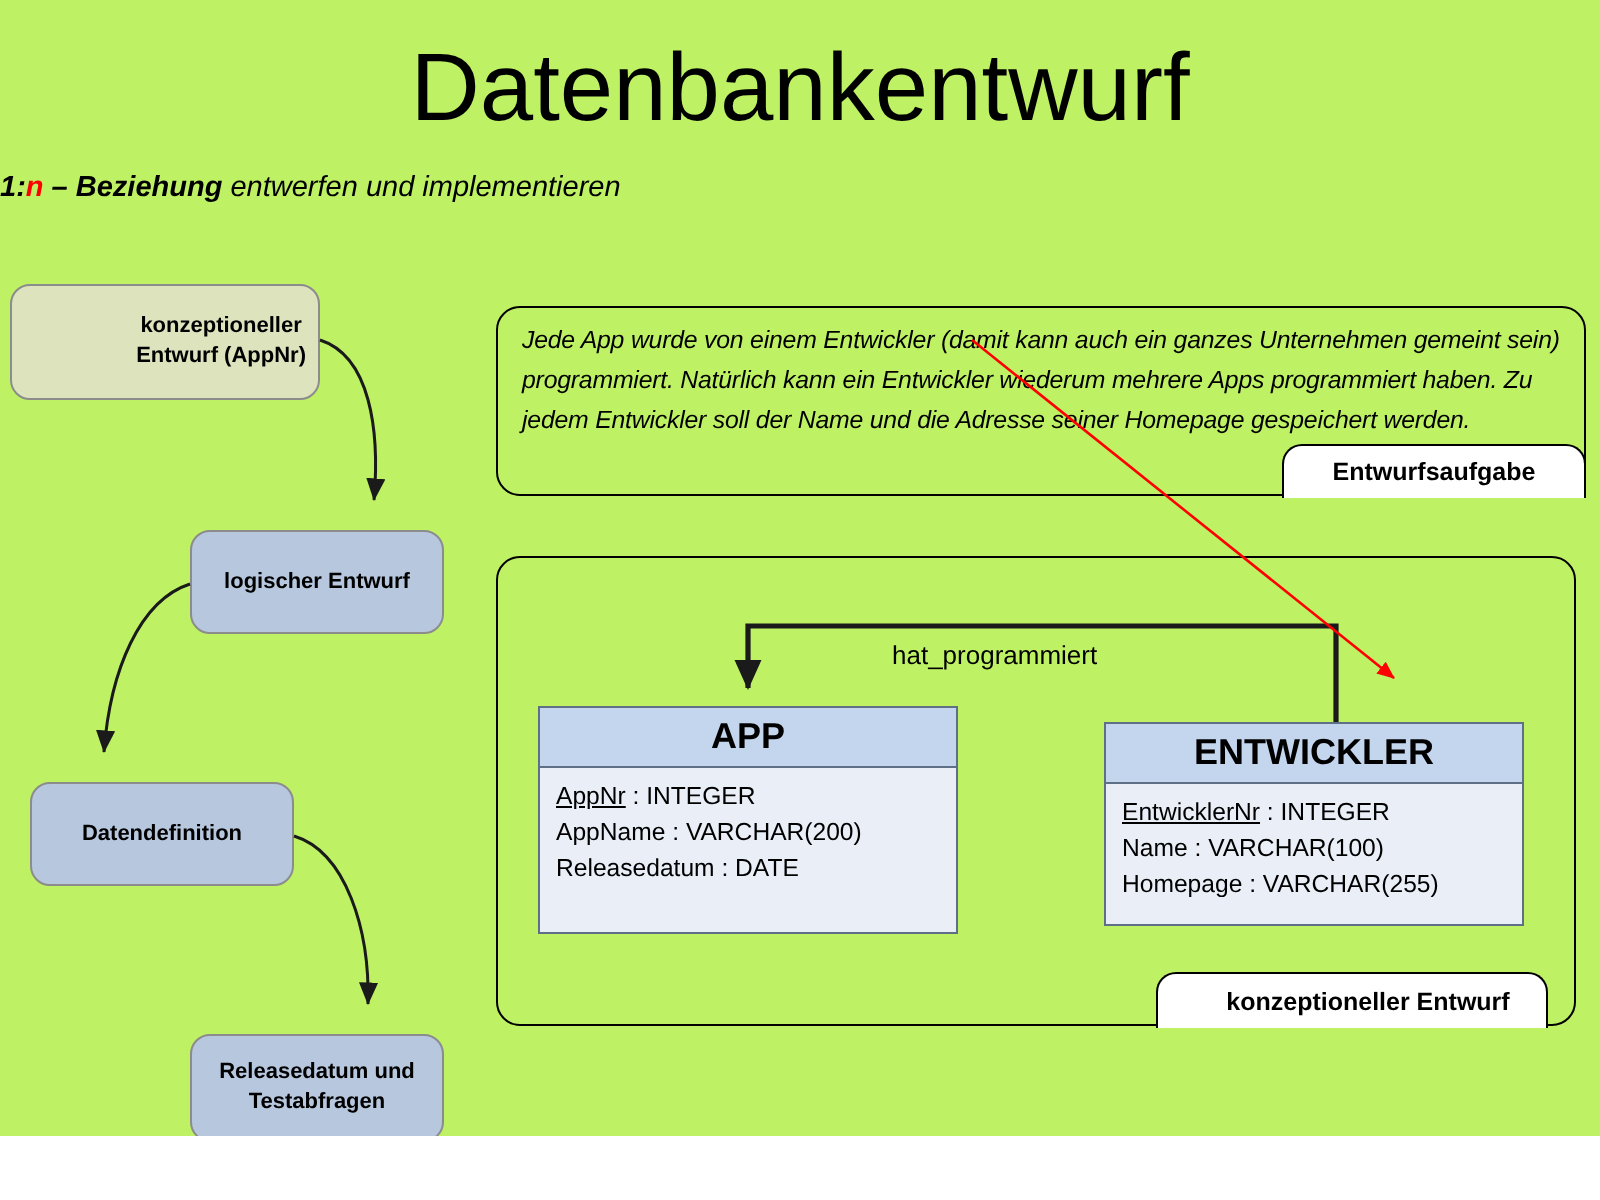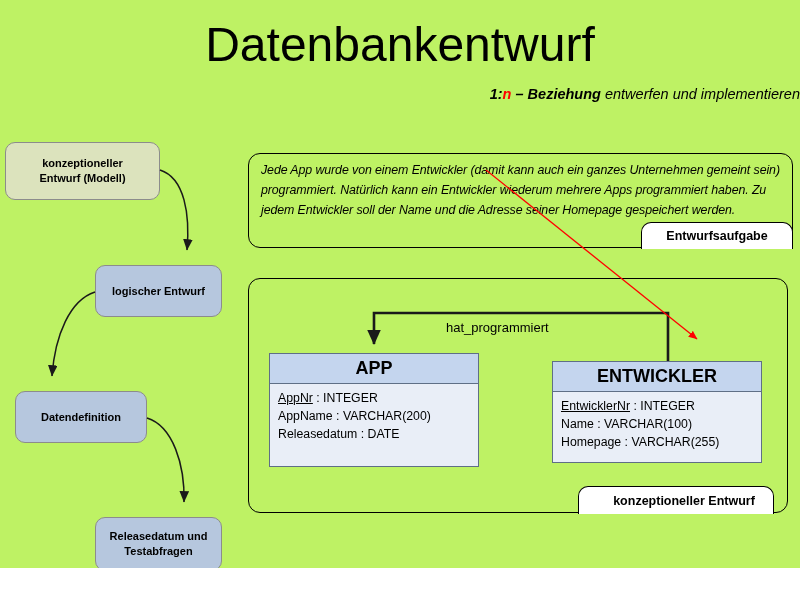--- a/index.html
+++ b/index.html
@@ -31,21 +31,21 @@
     font-weight: 400;
     letter-spacing: 0px;
     line-height: 1.05;
     white-space: nowrap;
   }
   .subtitle {
     position: absolute;
     left: 0;
     top: 86px;
     width: 800px;
-    text-align: right;
+    text-align: left;
     font-size: 14.5px;
     font-style: italic;
     white-space: nowrap;
   }
   .subtitle .bold { font-weight: bold; }
   .subtitle .red { color: #ff0000; font-weight: bold; }
 
   
   .flowbox {
     position: absolute;
@@ -54,21 +54,21 @@
     border-radius: 10px;
     display: flex;
     align-items: center;
     justify-content: center;
     text-align: center;
     font-size: 11px;
     font-weight: bold;
     line-height: 1.35;
     padding: 2px 6px;
   }
-  .flowbox.green { background: #dce3bd; }
+  .flowbox.green { background: #dce3bd; justify-content: flex-end; }
   .flowbox.blue  { background: #b6c7de; }
 
   #fb-konz { left: 5px;  top: 142px; width: 155px; height: 58px; }
   #fb-log  { left: 95px; top: 265px; width: 127px; height: 52px; }
   #fb-dd   { left: 15px; top: 391px; width: 132px; height: 52px; }
   #fb-de   { left: 95px; top: 517px; width: 127px; height: 54px; }
 
   
   .outline-panel {
     position: absolute;
@@ -158,21 +158,21 @@
 <body>
 
 <div id="slide">
 
   <div class="title">Datenbankentwurf</div>
   <div class="subtitle"><span class="bold">1:</span><span class="red">n</span><span class="bold"> – Beziehung</span><span> entwerfen und implementieren</span></div>
 
   <div class="flowbox green" id="fb-konz">
     <div>
       <span>konzeptioneller</span><br>
-      <span>Entwurf (Modell)</span>
+      <span>Entwurf (AppNr)</span>
     </div>
   </div>
 
   <div class="flowbox blue" id="fb-log">
     <div>
       <span>logischer Entwurf</span>
     </div>
   </div>
 
   <div class="flowbox blue" id="fb-dd">

